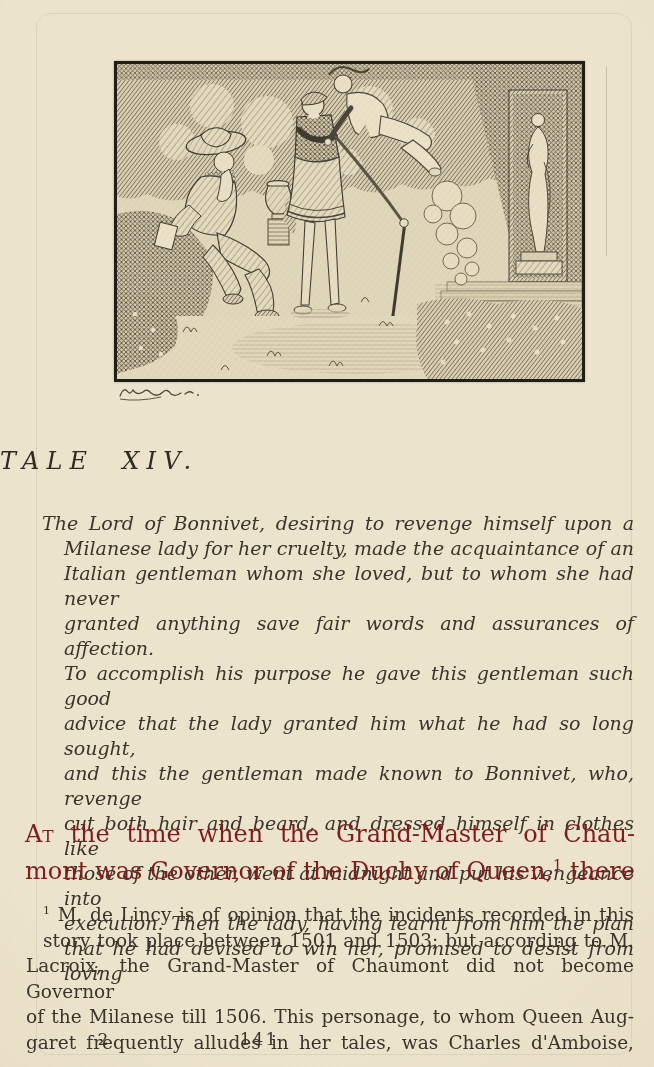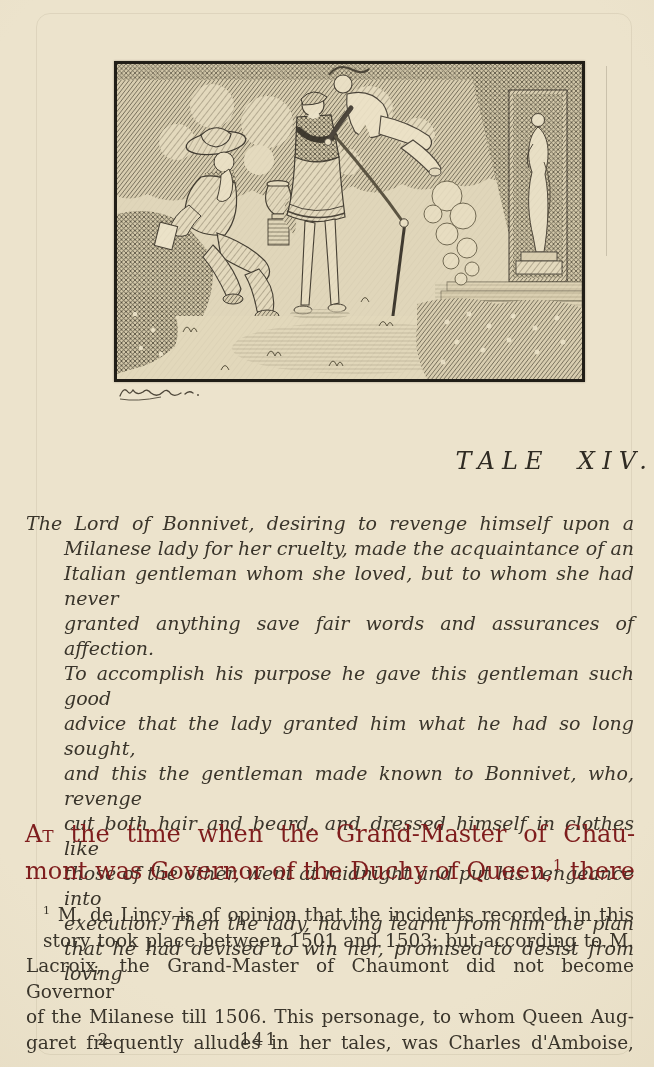--- a/index.html
+++ b/index.html
@@ -15,28 +15,28 @@
     border:1px solid rgba(95,84,56,0.10);border-radius:14px;pointer-events:none;}
   
   .crease{left:606px;top:66px;width:1px;height:190px;background:rgba(70,60,38,0.20);}
   
   .plate{left:114px;top:61px;width:471px;height:321px;box-sizing:border-box;
     background:#e0d6ba;border:3px solid #211e17;
     box-shadow:inset 0 0 0 2px #cfc4a5, inset 0 0 0 3px #45402f, 0 0 2px rgba(40,35,20,.35);}
   .plate svg{display:block;width:465px;height:315px;}
   .scrawl{left:117px;top:384px;width:84px;height:18px;}
   
-  .heading{left:0;top:447px;width:654px;text-align:right;
+  .heading{left:0;top:447px;width:654px;text-align:left;
     font-style:italic;font-size:24px;letter-spacing:.30em;word-spacing:.55em;
     color:#2f2b23;}
   
   .summary{left:26px;top:511px;width:608px;font-style:italic;font-size:19px;
     line-height:25px;color:#3a352b;}
   .summary .line{text-align:justify;text-align-last:justify;padding-left:38px;}
-  .summary .line.first{padding-left:0;}
+  .summary .line.first{padding-left:0;margin-left:16px;}
   .summary .line.last{text-align-last:left;}
   
   .bodytext{left:25px;top:816px;width:610px;font-size:24px;line-height:37px;color:#7f1d1d;}
   .bodytext .line{text-align:justify;text-align-last:justify;}
   .sc{font-variant:small-caps;}
   sup{font-size:60%;line-height:0;vertical-align:super;}
   
   .footnote{left:26px;top:902px;width:608px;font-size:18.5px;line-height:25.5px;color:#3a352b;}
   .footnote .line{text-align:justify;text-align-last:justify;}
   .footnote .line.first{text-indent:17px;}

